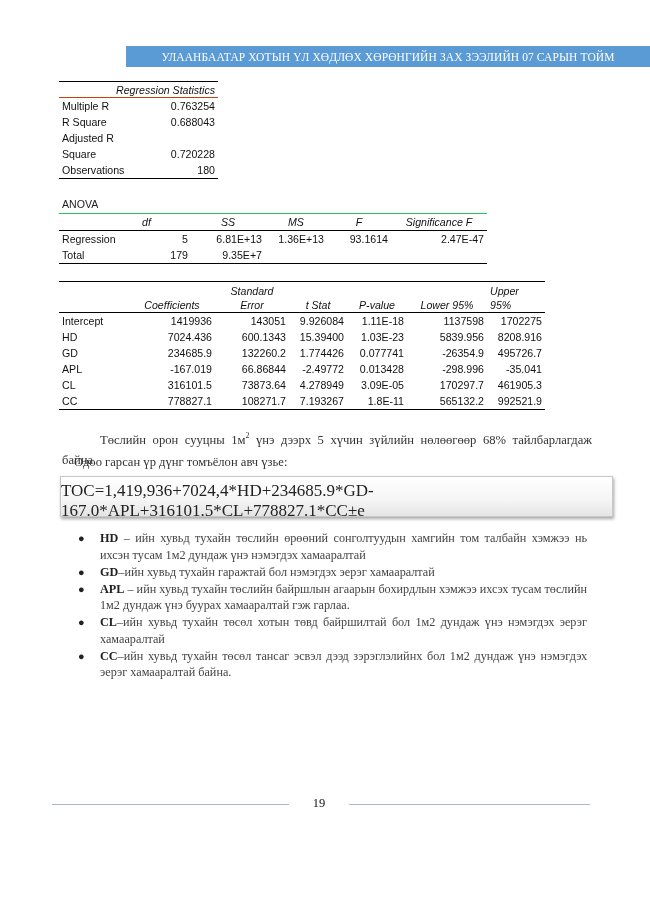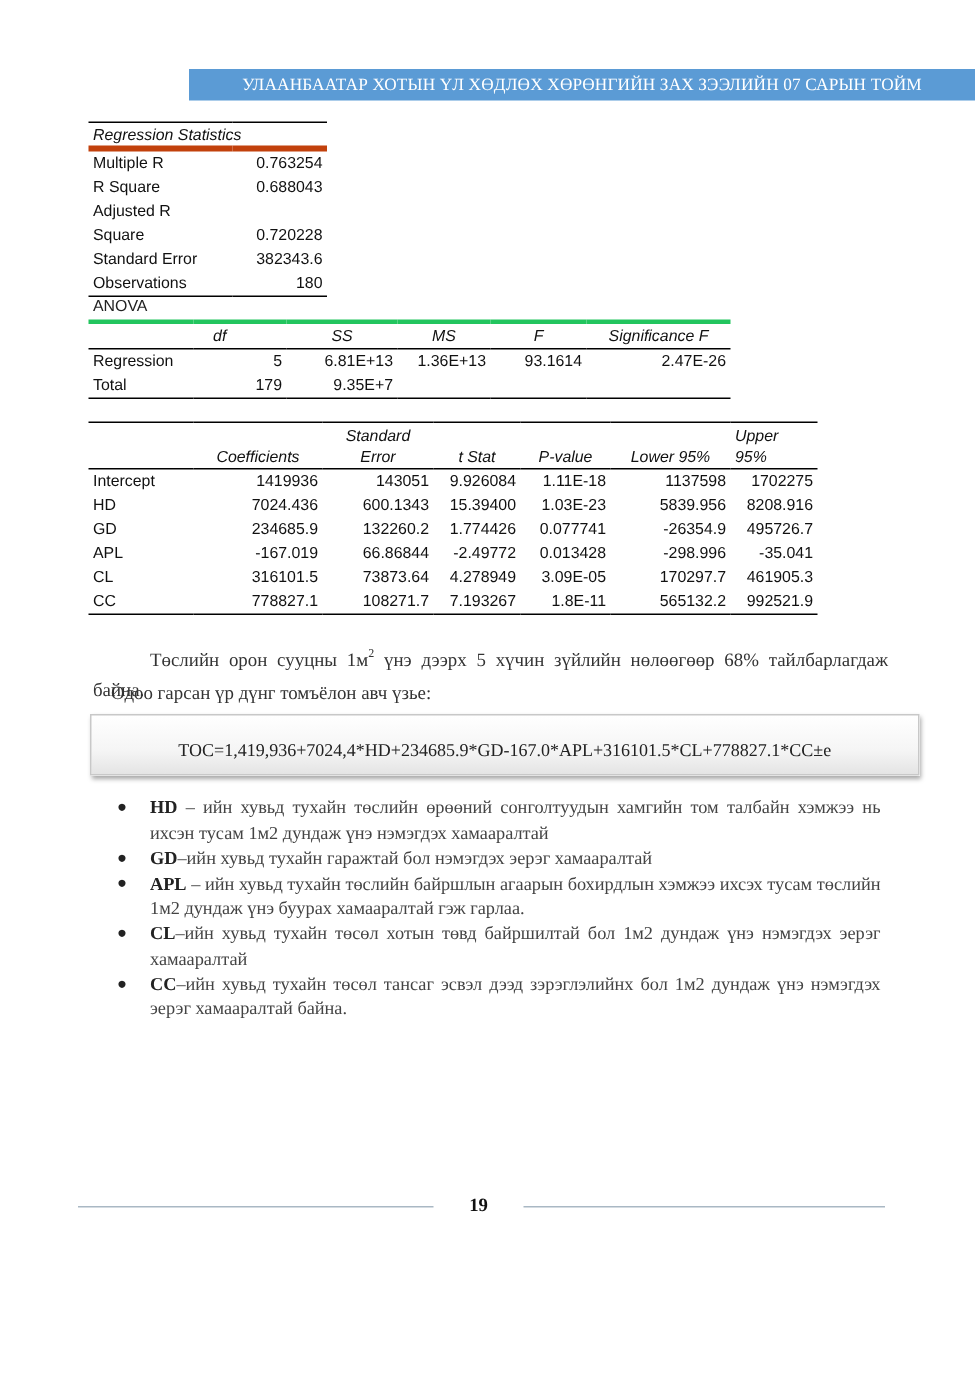--- a/index.html
+++ b/index.html
@@ -7,53 +7,53 @@
 
   .header-bar { position:absolute; left:126px; top:46px; width:524px; height:21px; background:#5b9bd5; color:#fff; font-family:"Liberation Serif", serif; font-size:11.5px; display:flex; align-items:center; justify-content:center; letter-spacing:0.1px; }
 
   .xl { position:absolute; font-family:"Liberation Sans", sans-serif; font-size:10.6px; color:#111; border-collapse:collapse; }
   .xl td { padding:0 3px; white-space:nowrap; line-height:14px; }
   .xl .num { text-align:right; }
   .xl .hdr { font-style:italic; text-align:center; }
 
   #reg-stats { left:59px; top:81px; width:159px; }
   #reg-stats td { height:16px; }
-  #reg-stats tr.title td { border-top:1px solid #000; border-bottom:4px solid #c2410c; font-style:italic; text-align:left; height:15px; }
+  #reg-stats tr.title td { border-top:1px solid #000; border-bottom:1px solid #c2410c; font-style:italic; text-align:right; height:15px; }
   #reg-stats tr.last td { border-bottom:1.5px solid #000; }
 
   .anova-label { position:absolute; left:62px; top:198px; font-family:"Liberation Sans", sans-serif; font-size:10.6px; }
 
   #anova { left:59px; top:213px; width:428px; }
-  #anova tr.head td { border-top:3px solid #22c55e; border-bottom:1px solid #000; height:16px;margin-top:23px; }
+  #anova tr.head td { border-top:1px solid #22c55e; border-bottom:1px solid #000; height:16px;margin-top:23px; }
   #anova tr.body td { height:16px; }
   #anova tr.last td { border-bottom:1.5px solid #000; }
 
   #coef { left:59px; top:281px; width:486px; }
   #coef tr.head td { border-top:1px solid #000; border-bottom:1px solid #000; vertical-align:bottom; height:30px; }
   #coef tr.head td div { line-height:14px; }
   #coef tr.body td { height:16px;margin-left:36px; }
   #coef tr.last td { border-bottom:1.5px solid #000; }
 
   .para { position:absolute; left:62px; width:530px; font-size:12.6px; color:#333; line-height:20px; }
   .para1 { top:430px; text-indent:38px; text-align:justify; }
   .para2 { top:452px;margin-left:12px; }
   sup { font-size:8px; vertical-align:6px; line-height:0; }
 
   .formula-box { position:absolute; left:60px; top:476px; width:551px; height:39px; border:1px solid #c8c8c8; background:linear-gradient(#ffffff 0%, #f5f5f5 60%, #e4e4e4 100%); box-shadow:1px 2px 3px rgba(0,0,0,0.35); display:flex; align-items:center; justify-content:center; }
-  .formula-text { font-size:12px; color:#222; padding-top:8px; }
+  .formula-text { font-size:17px; color:#222; padding-top:8px; }
 
   .bullets { position:absolute; left:72px; top:530px; width:515px; margin:0; padding:0; list-style:none; font-size:12.2px; color:#444; }
   .bullets li { position:relative; padding-left:28px; line-height:16.5px; text-align:justify; margin-bottom:0.5px; }
   .bullet-dot { position:absolute; left:6px; top:0; color:#222; font-size:11px; }
   .bullets b { color:#222; font-weight:bold; }
 
   .footer-line { position:absolute; top:804px; height:1px; background:#a9b8c4; }
   .footer-left { left:52px; width:237px; }
   .footer-right { left:349px; width:241px; }
-  .page-num { position:absolute; left:300px; top:796px; width:38px; text-align:center; font-weight:bold; font-size:12.5px; color:#111; }
+  .page-num { position:absolute; left:300px; top:796px; width:38px; text-align:center; font-weight:normal; font-size:12.5px; color:#111; }
 </style>
 </head>
 <body>
 
 <div class="header-bar">
   <span>УЛААНБААТАР ХОТЫН ҮЛ ХӨДЛӨХ ХӨРӨНГИЙН ЗАХ ЗЭЭЛИЙН 07 САРЫН ТОЙМ</span>
 </div>
 
 <table class="xl" id="reg-stats">
   <tbody>
@@ -68,24 +68,20 @@
         <td>R Square</td>
         <td class="num">0.688043</td>
       </tr>
   <tr>
         <td>Adjusted R</td>
         <td class="num"></td>
       </tr>
   <tr>
         <td>Square</td>
         <td class="num">0.720228</td>
-      </tr>
-  <tr>
-        <td>Standard Error</td>
-        <td class="num">382343.6</td>
       </tr>
   <tr class="last">
         <td>Observations</td>
         <td class="num">180</td>
       </tr>
 </tbody>
   </table>
 
 <div class="anova-label">ANOVA</div>
 
@@ -106,21 +102,21 @@
     <td class="hdr">MS</td>
     <td class="hdr">F</td>
     <td class="hdr">Significance F</td>
   </tr>
   <tr class="body">
     <td>Regression</td>
     <td class="num">5</td>
     <td class="num">6.81E+13</td>
     <td class="num">1.36E+13</td>
     <td class="num">93.1614</td>
-    <td class="num">2.47E-26</td>
+    <td class="num">2.47E-47</td>
   </tr>
   <tr class="body last">
     <td>Total</td>
     <td class="num">179</td>
     <td class="num">9.35E+7</td>
     <td class="num"></td>
     <td class="num"></td>
     <td class="num"></td>
   </tr>
 </tbody>

